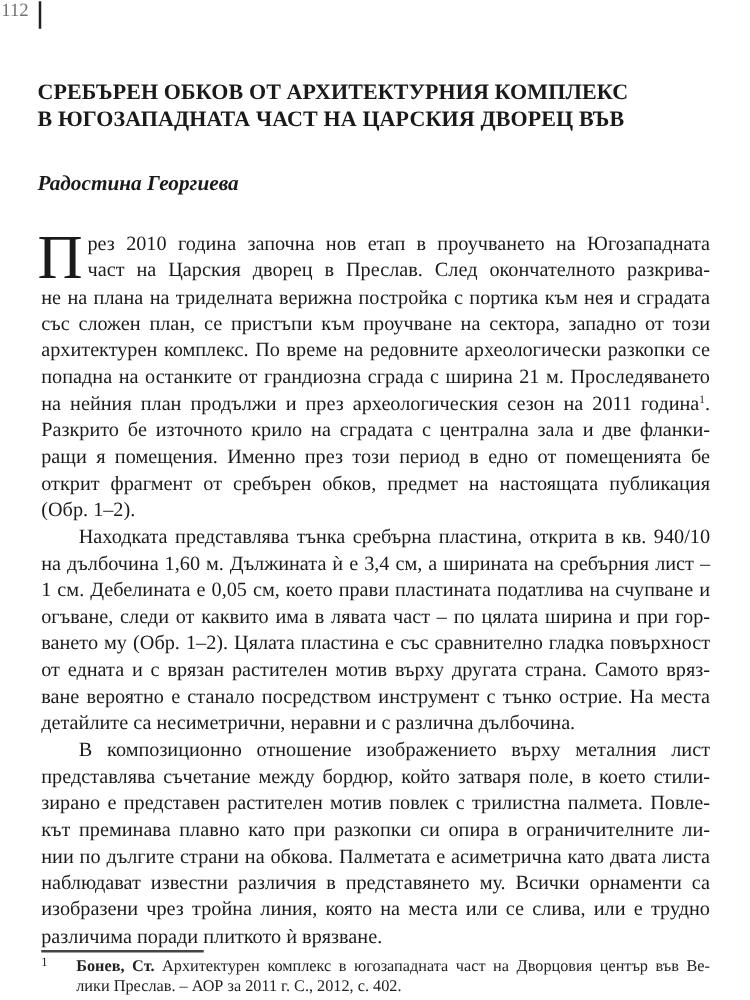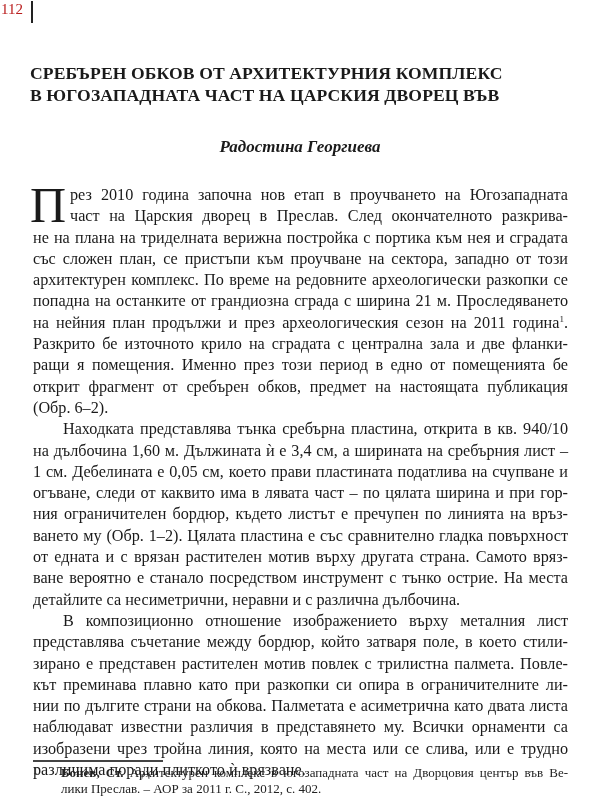--- a/index.html
+++ b/index.html
@@ -3,33 +3,33 @@
   <meta charset="utf-8">
   <style>
     html, body { margin: 0; padding: 0; background: #ffffff; }
     body {
       width: 600px; height: 800px; position: relative; overflow: hidden;
       font-family: "DejaVu Serif", "Liberation Serif", serif;
       color: #1a1a1a;
     }
     .page-number {
       position: absolute; left: 1px; top: 1px;
-      font-family: "Liberation Serif", serif; font-size: 15px; color: #b91c1c;
+      font-family: "Liberation Serif", serif; font-size: 15px; color: #737373;
     }
     .page-bar {
       position: absolute; left: 31px; top: 1px; width: 2px; height: 22px; background: #222;
     }
     .title {
       position: absolute; left: 30px; top: 62px; width: 540px;
       text-align: left; font-family: "Liberation Serif", serif;
       font-weight: bold; font-size: 17.6px; line-height: 22px; letter-spacing: 0.1px;
     }
     .title div { white-space: nowrap; }
     .author {
-      position: absolute; left: 30px; top: 137px; width: 540px; text-align: center;
+      position: absolute; left: 30px; top: 137px; width: 540px; text-align: left;
       font-family: "Liberation Serif", serif; font-weight: bold; font-style: italic;
       font-size: 17px;
     }
     .body {
       position: absolute; left: 33px; top: 185px; width: 535px;
       font-family: "Liberation Serif", serif; font-size: 16.2px; line-height: 21.3px;
       color: #1a1a1a;
     }
     .line {
       display: block; white-space: nowrap; height: 21.3px;
@@ -77,28 +77,27 @@
     <span class="line dropindent">рез 2010 година започна нов етап в проучването на Югозападната</span>
     <span class="line dropindent">част на Царския дворец в Преслав. След окончателното разкрива-</span>
     <span class="line">не на плана на триделната верижна постройка с портика към нея и сградата</span>
     <span class="line">със сложен план, се пристъпи към проучване на сектора, западно от този</span>
     <span class="line">архитектурен комплекс. По време на редовните археологически разкопки се</span>
     <span class="line">попадна на останките от грандиозна сграда с ширина 21 м. Проследяването</span>
     <span class="line"><span>на нейния план продължи и през археологическия сезон на 2011 година</span><sup>1</sup><span>.</span></span>
     <span class="line">Разкрито бе източното крило на сградата с централна зала и две фланки-</span>
     <span class="line">ращи я помещения. Именно през този период в едно от помещенията бе</span>
     <span class="line">открит фрагмент от сребърен обков, предмет на настоящата публикация</span>
-    <span class="line last">(Обр. 6–2).</span>
+    <span class="line last">(Обр. 1–2).</span>
   </div>
   <div>
     <span class="line indent">Находката представлява тънка сребърна пластина, открита в кв. 940/10</span>
     <span class="line">на дълбочина 1,60 м. Дължината ѝ е 3,4 см, а ширината на сребърния лист –</span>
     <span class="line">1 см. Дебелината е 0,05 см, което прави пластината податлива на счупване и</span>
     <span class="line">огъване, следи от каквито има в лявата част – по цялата ширина и при гор-</span>
-    <span class="line">ния ограничителен бордюр, където листът е пречупен по линията на връз-</span>
     <span class="line">ването му (Обр. 1–2). Цялата пластина е със сравнително гладка повърхност</span>
     <span class="line">от едната и с врязан растителен мотив върху другата страна. Самото вряз-</span>
     <span class="line">ване вероятно е станало посредством инструмент с тънко острие. На места</span>
     <span class="line last">детайлите са несиметрични, неравни и с различна дълбочина.</span>
   </div>
   <div>
     <span class="line indent">В композиционно отношение изображението върху металния лист</span>
     <span class="line">представлява съчетание между бордюр, който затваря поле, в което стили-</span>
     <span class="line">зирано е представен растителен мотив повлек с трилистна палмета. Повле-</span>
     <span class="line">кът преминава плавно като при разкопки си опира в ограничителните ли-</span>

